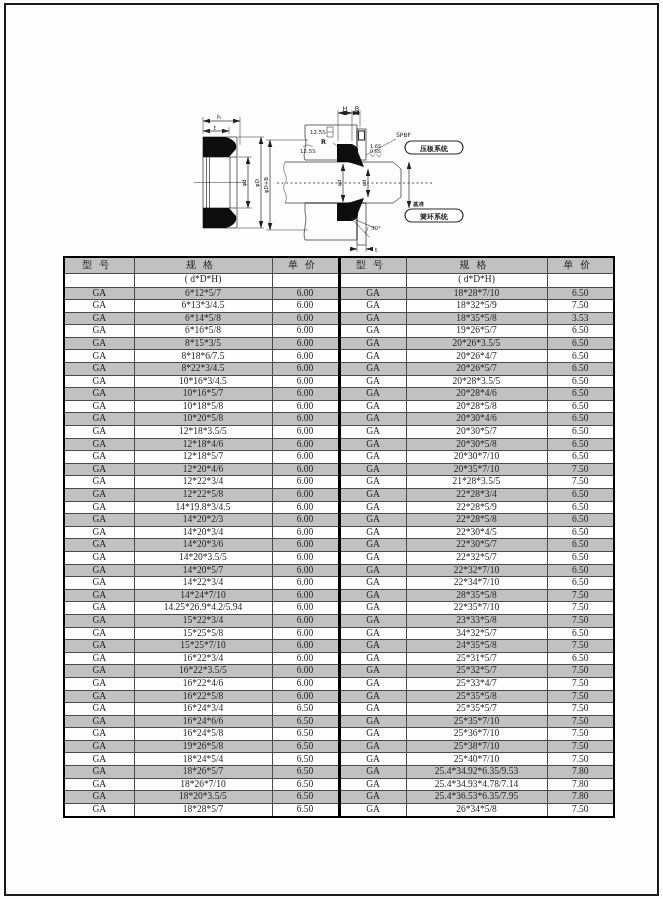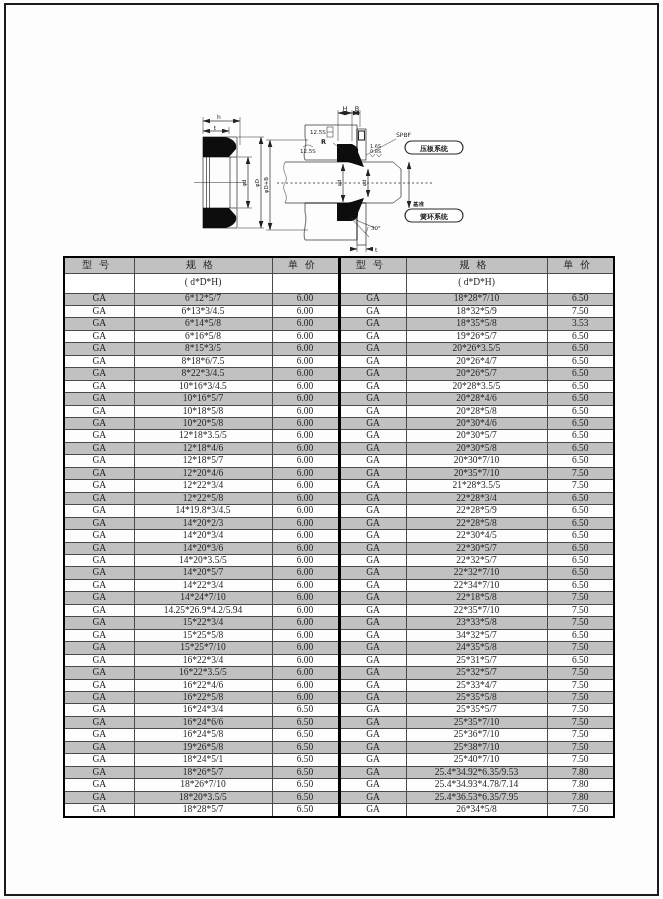--- a/index.html
+++ b/index.html
@@ -19,21 +19,21 @@
     position:absolute;left:63px;top:256px;width:550px;height:562px;
     border-collapse:collapse;table-layout:fixed;
     font-size:9.5px;text-align:center;
     border:2px solid #000;
   }
   .price-table th,.price-table td{
     border:1px solid #4a4a4a;padding:0;font-weight:normal;
     white-space:nowrap;overflow:hidden;line-height:1;
   }
   .price-table thead tr.hdr{height:16px;}
-  .price-table thead tr.subhdr{height:20px;margin-left:17px;}
+  .price-table thead tr.subhdr{height:14px;margin-left:17px;}
   .price-table thead tr.hdr th{
     background:#c1c1c1;font-size:10px;letter-spacing:7px;
   }
   .price-table thead tr.subhdr td{background:#ffffff;font-size:9.5px;}
   .price-table tbody tr.shaded td{background:#c1c1c1;}
   .price-table .group-divider{border-left:3px solid #000;}
 </style>
 </head>
 <body>
 
@@ -374,21 +374,21 @@
         <td>6.00</td>
         <td class="group-divider">GA</td>
         <td>22*34*7/10</td>
         <td>6.50</td>
       </tr>
       <tr class="shaded">
         <td>GA</td>
         <td>14*24*7/10</td>
         <td>6.00</td>
         <td class="group-divider">GA</td>
-        <td>22*18*5/8</td>
+        <td>28*35*5/8</td>
         <td>7.50</td>
       </tr>
       <tr>
         <td>GA</td>
         <td>14.25*26.9*4.2/5.94</td>
         <td>6.00</td>
         <td class="group-divider">GA</td>
         <td>22*35*7/10</td>
         <td>7.50</td>
       </tr>
@@ -475,21 +475,21 @@
       <tr class="shaded">
         <td>GA</td>
         <td>19*26*5/8</td>
         <td>6.50</td>
         <td class="group-divider">GA</td>
         <td>25*38*7/10</td>
         <td>7.50</td>
       </tr>
       <tr>
         <td>GA</td>
-        <td>18*24*5/1</td>
+        <td>18*24*5/4</td>
         <td>6.50</td>
         <td class="group-divider">GA</td>
         <td>25*40*7/10</td>
         <td>7.50</td>
       </tr>
       <tr class="shaded">
         <td>GA</td>
         <td>18*26*5/7</td>
         <td>6.50</td>
         <td class="group-divider">GA</td>

